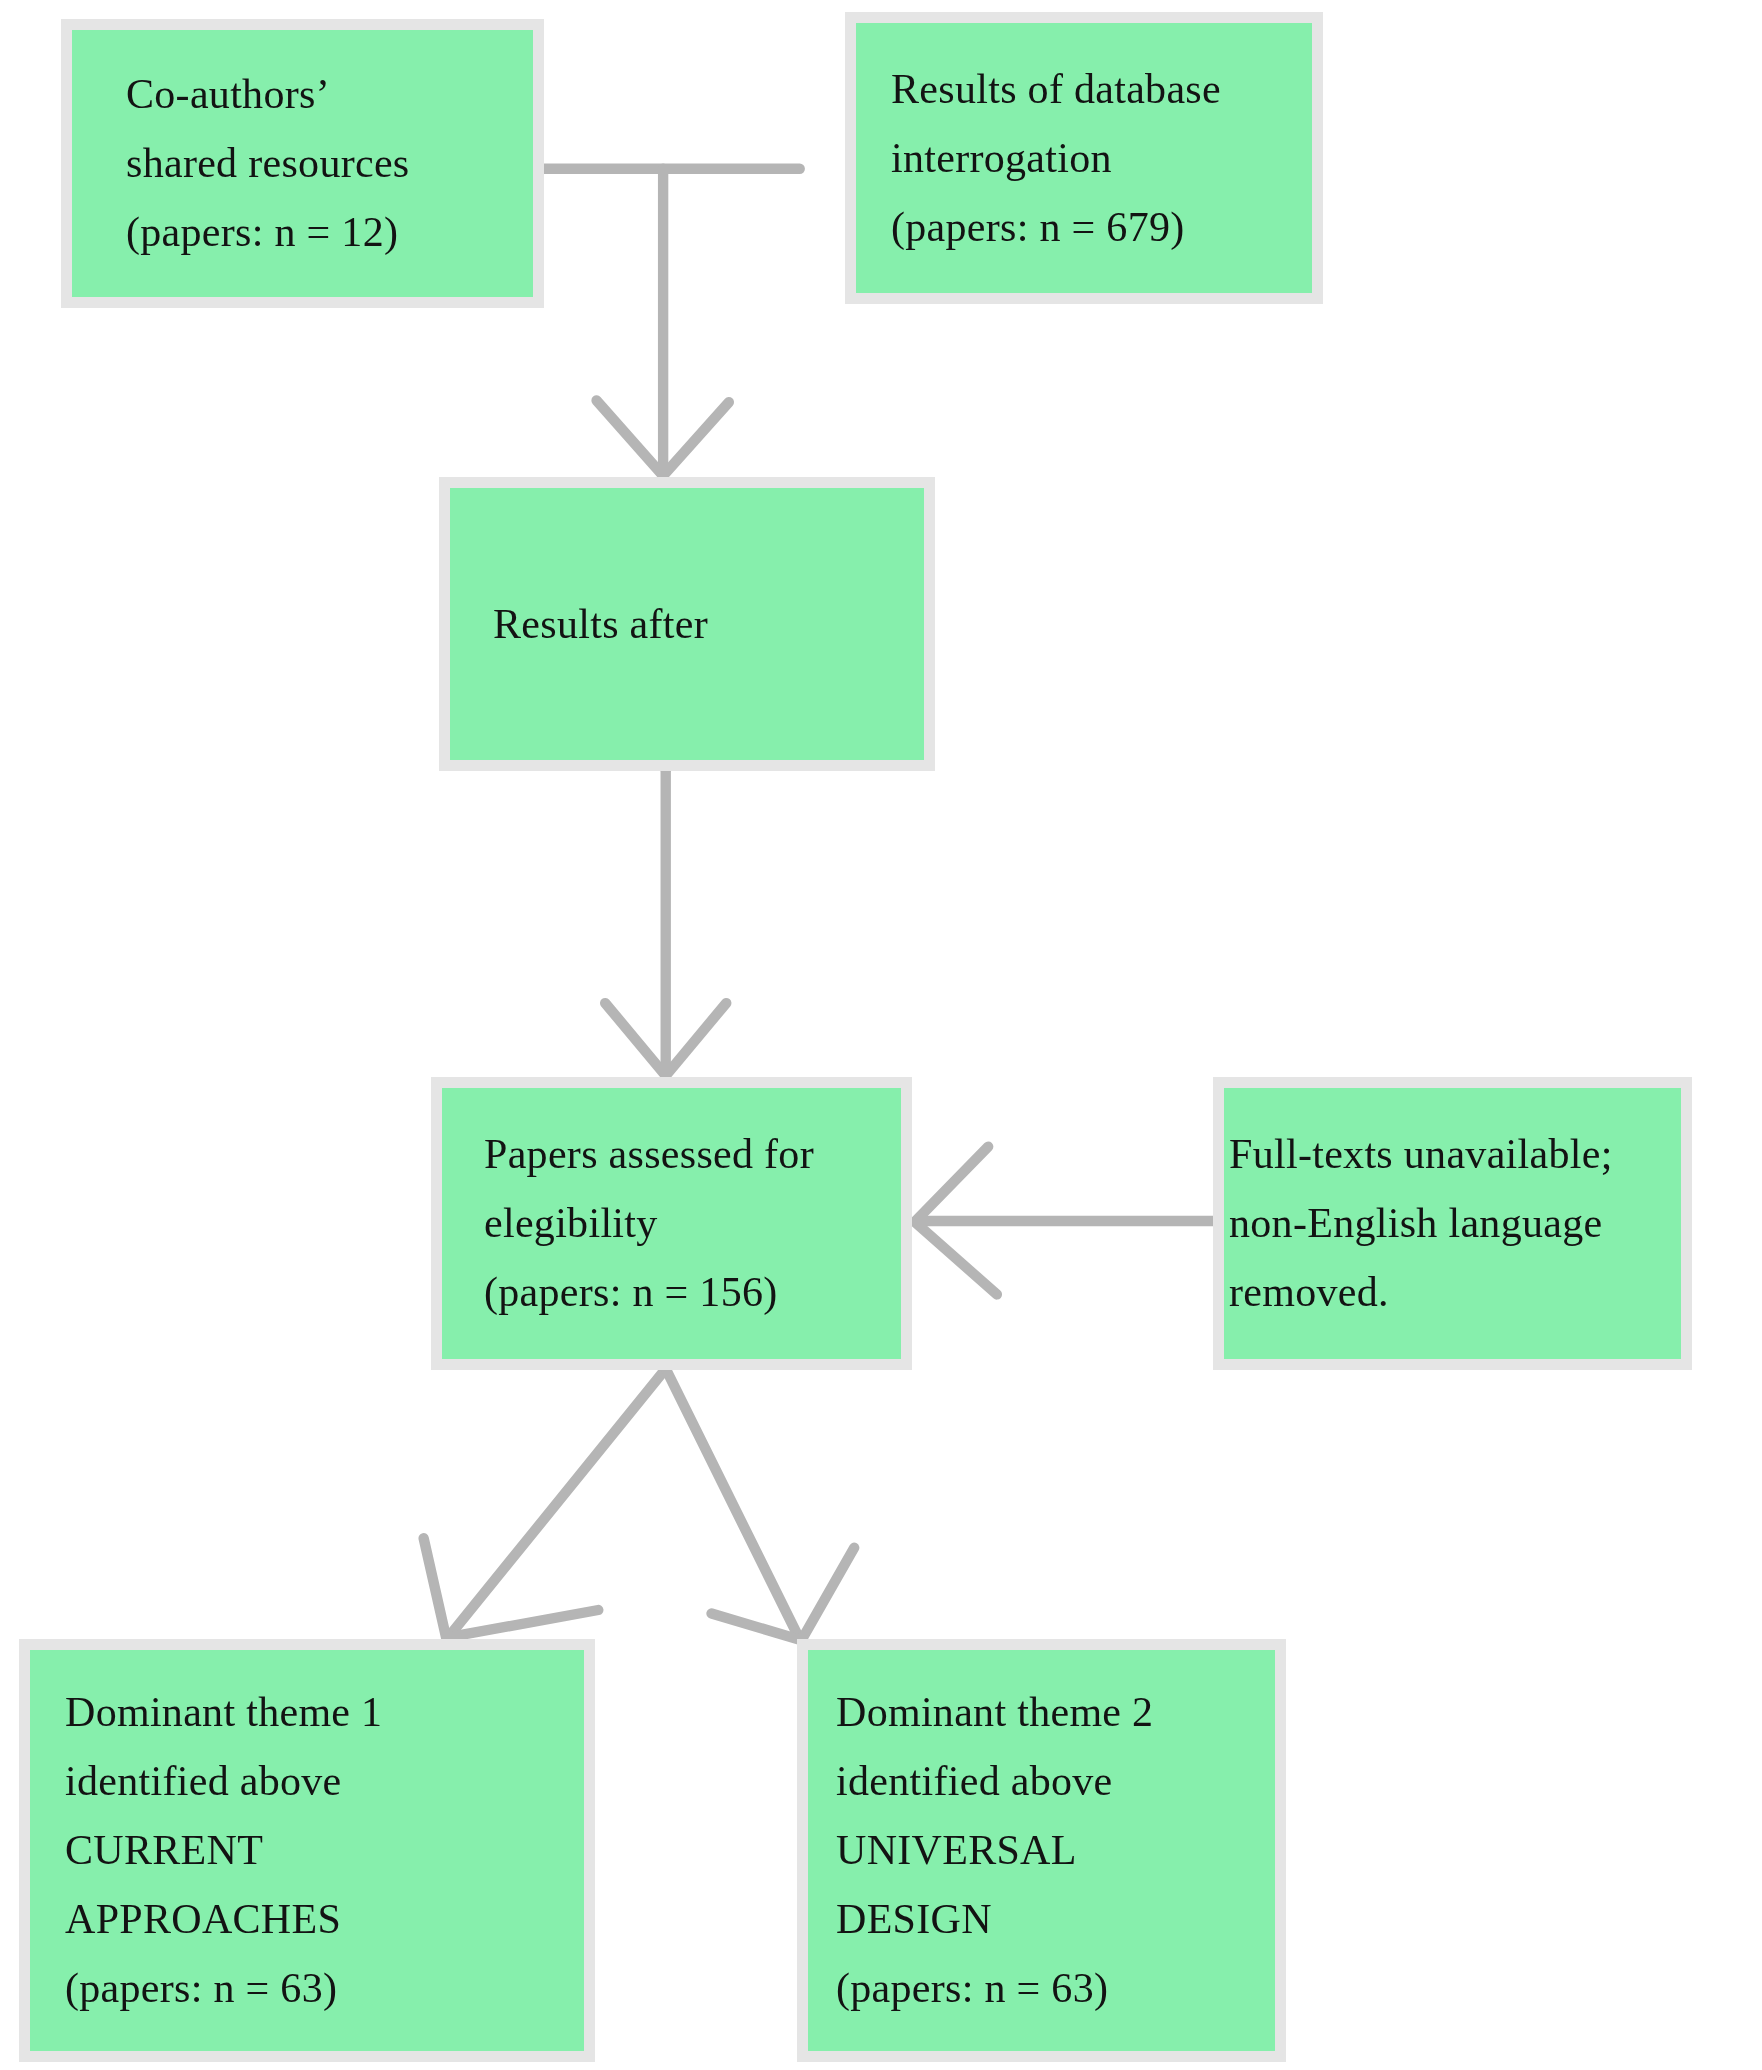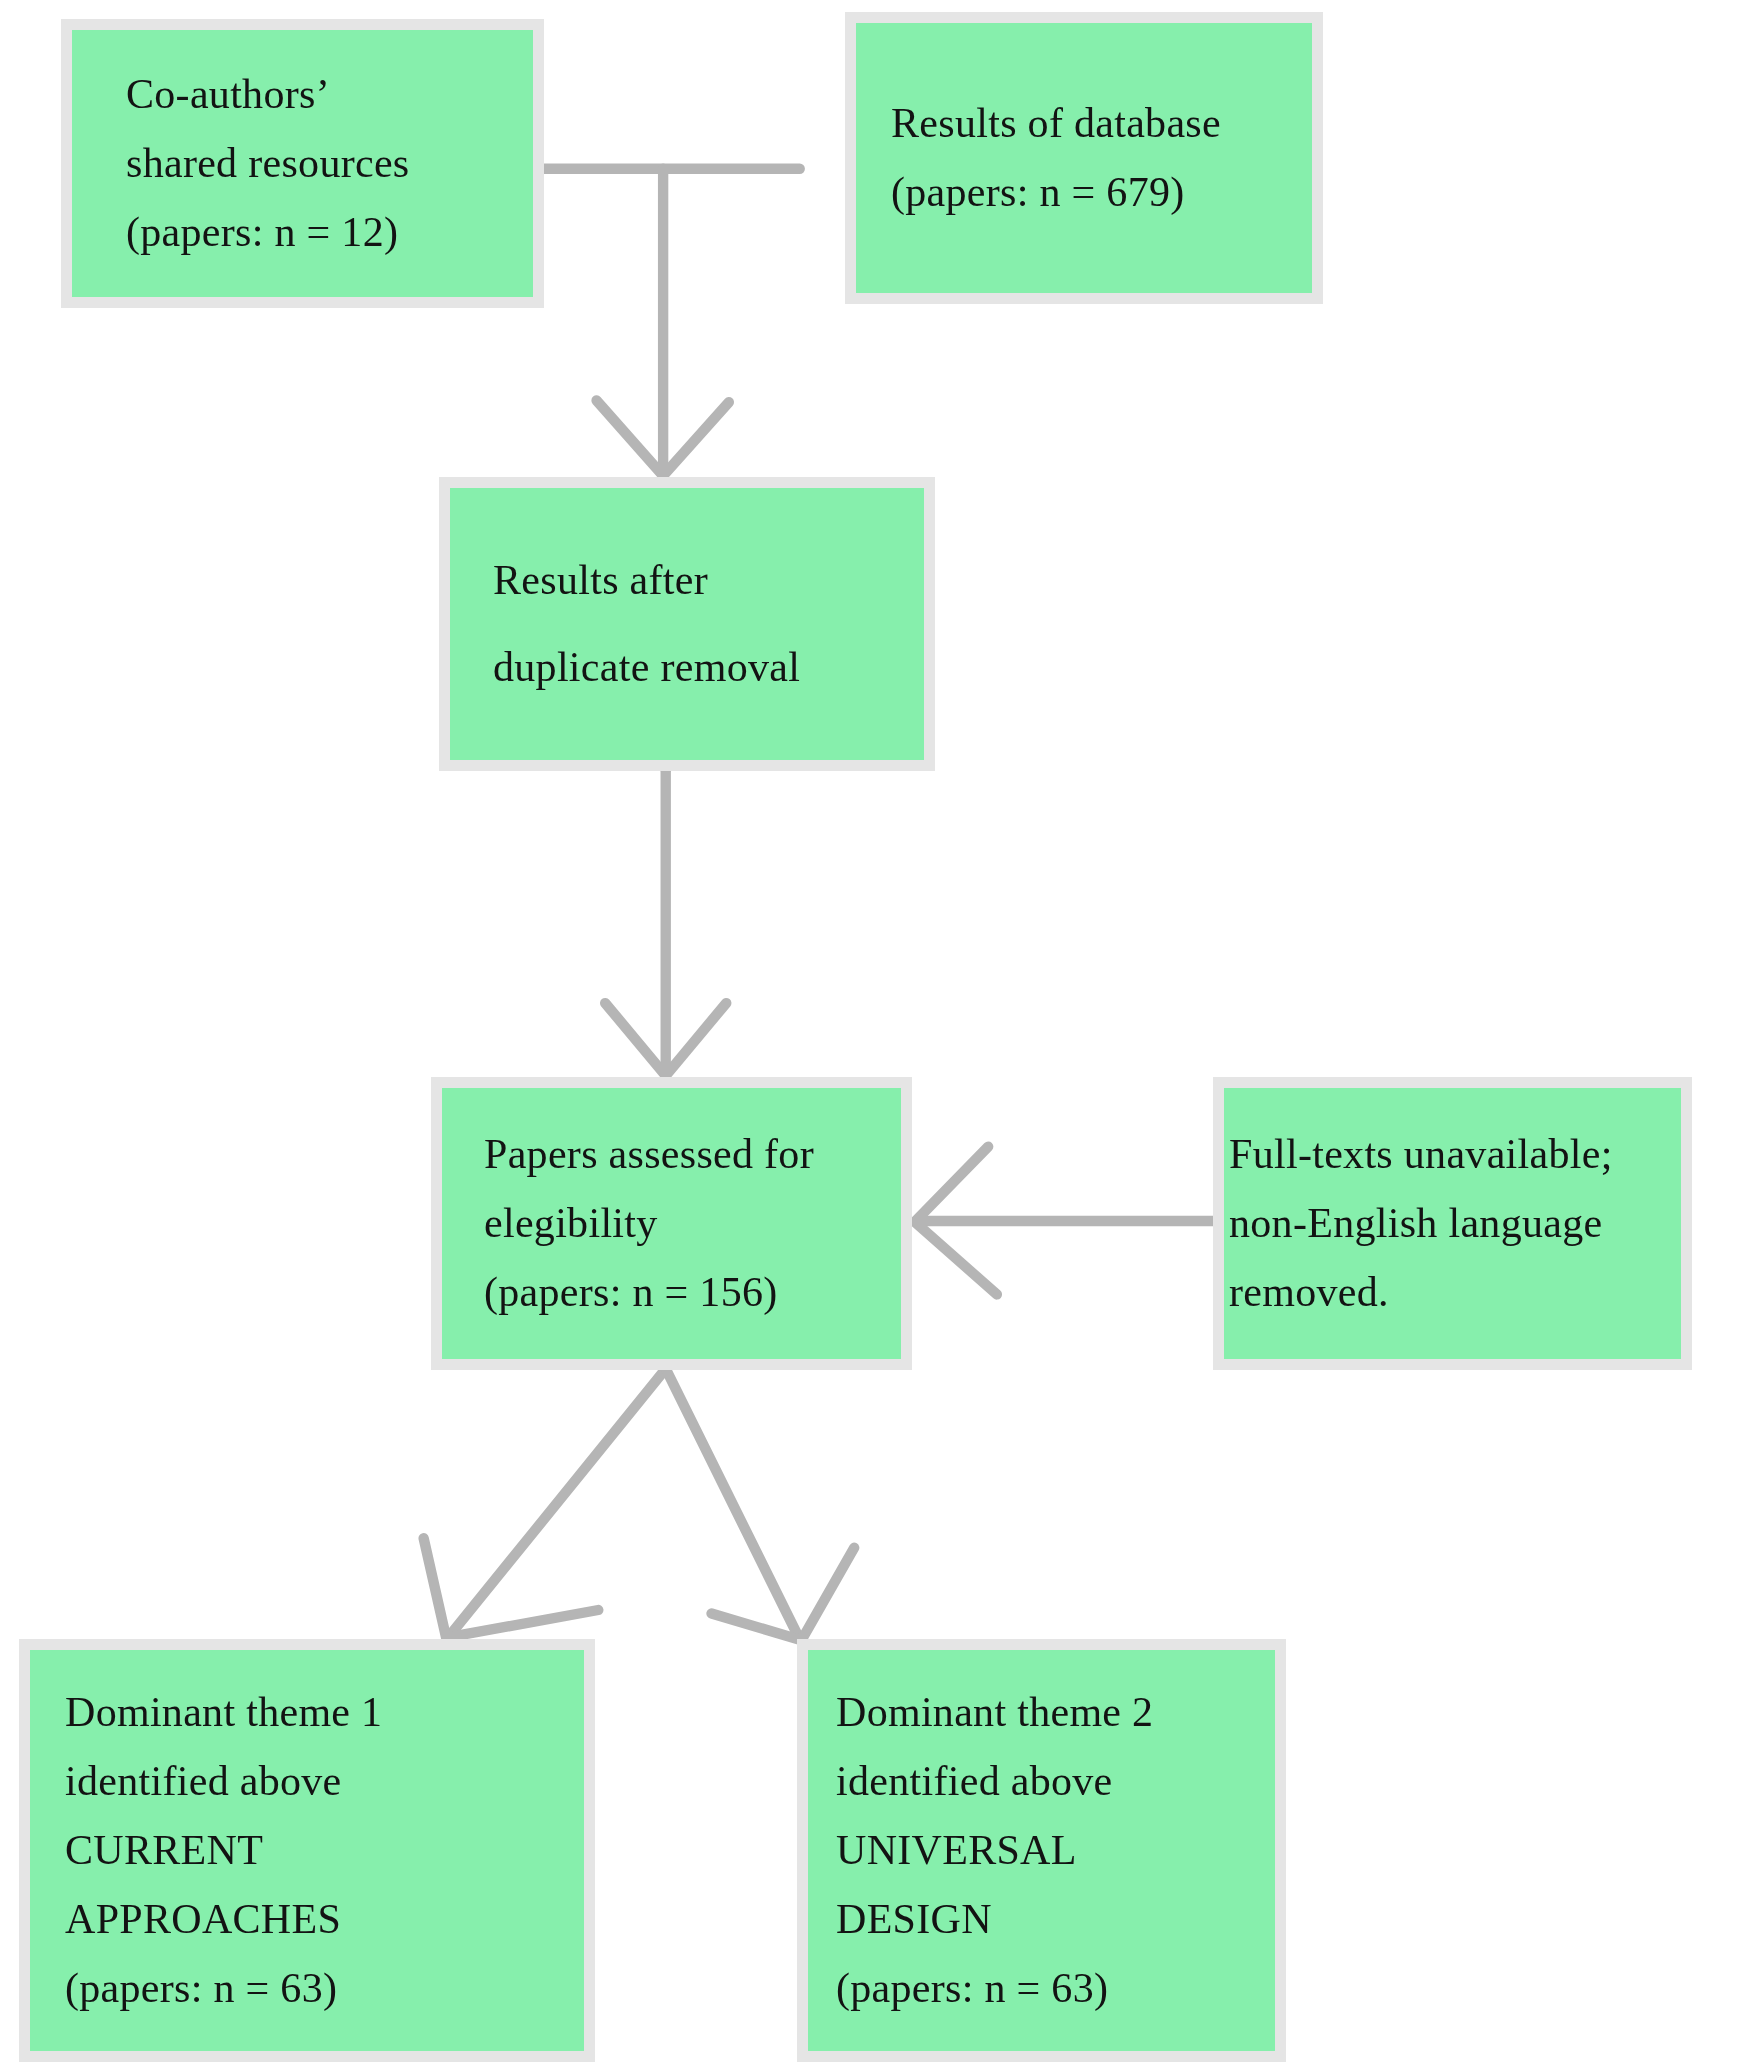--- a/index.html
+++ b/index.html
@@ -71,26 +71,26 @@
   </svg>
 
   <div class="node" style="left:61px;top:19px;width:483px;height:289px;padding-left:54px;">
     <div class="line">Co-authors’</div>
     <div class="line">shared resources</div>
     <div class="line">(papers: n = 12)</div>
   </div>
 
   <div class="node" style="left:800px;top:12px;width:478px;height:292px;padding-left:35px;margin-left:45px;">
     <div class="line">Results of database</div>
+    <div class="line">interrogation</div>
     <div class="line">(papers: n = 679)</div>
   </div>
 
   <div class="node" style="left:439px;top:477px;width:496px;height:294px;padding-left:43px;gap:18px;">
     <div class="line">Results after</div>
-    <div class="line">duplicate removal</div>
   </div>
 
   <div class="node" style="left:431px;top:1077px;width:481px;height:293px;padding-left:42px;">
     <div class="line">Papers assessed for</div>
     <div class="line">elegibility</div>
     <div class="line">(papers: n = 156)</div>
   </div>
 
   <div class="node" style="left:1213px;top:1077px;width:479px;height:293px;padding-left:5px;">
     <div class="line">Full-texts unavailable;</div>

